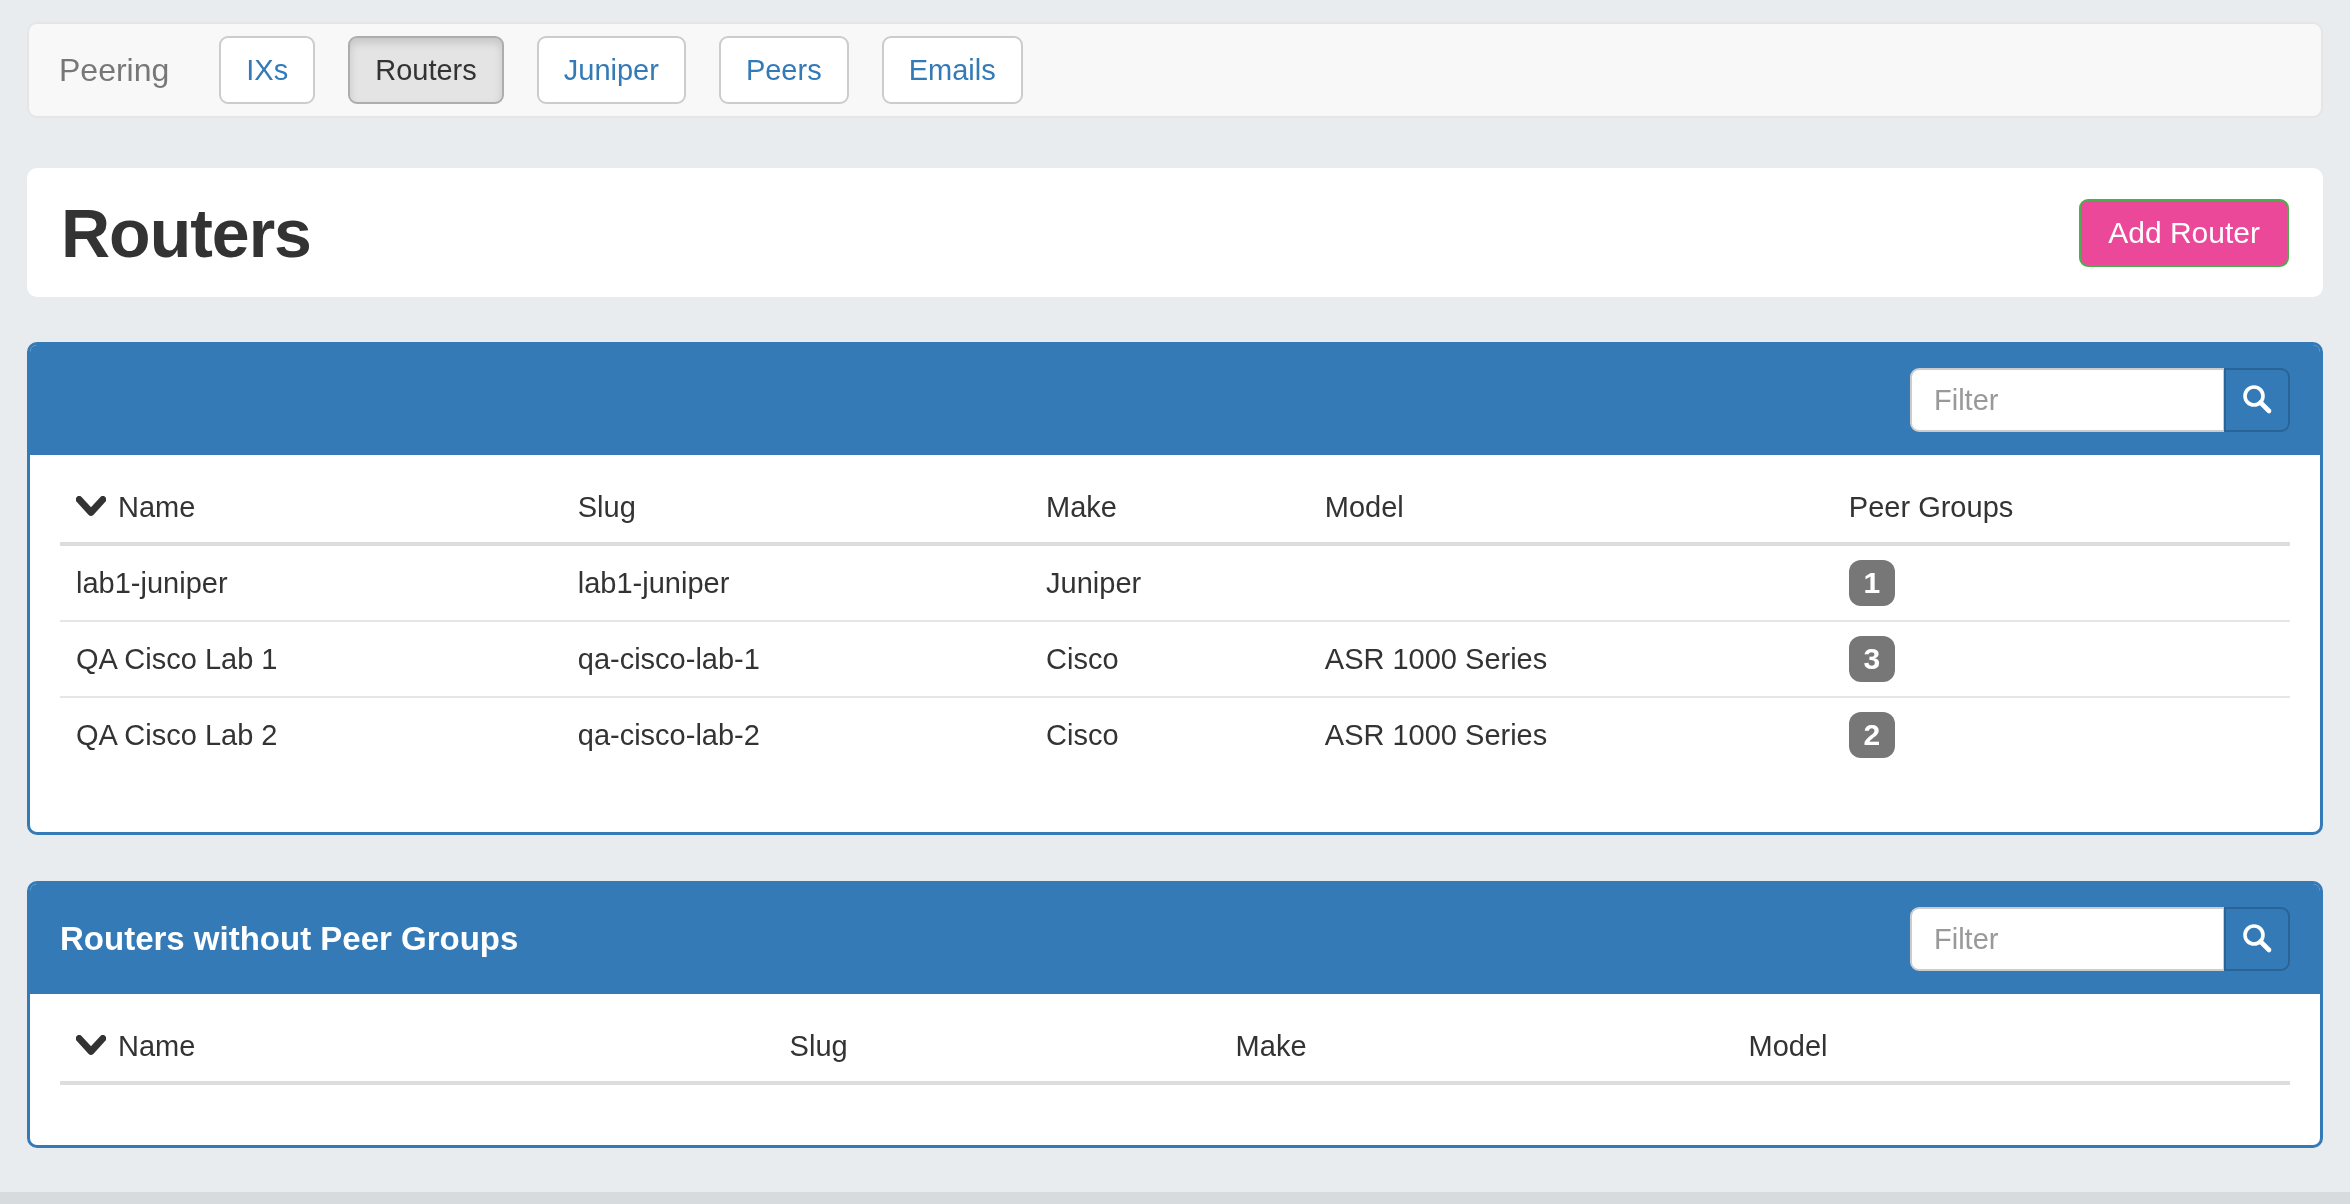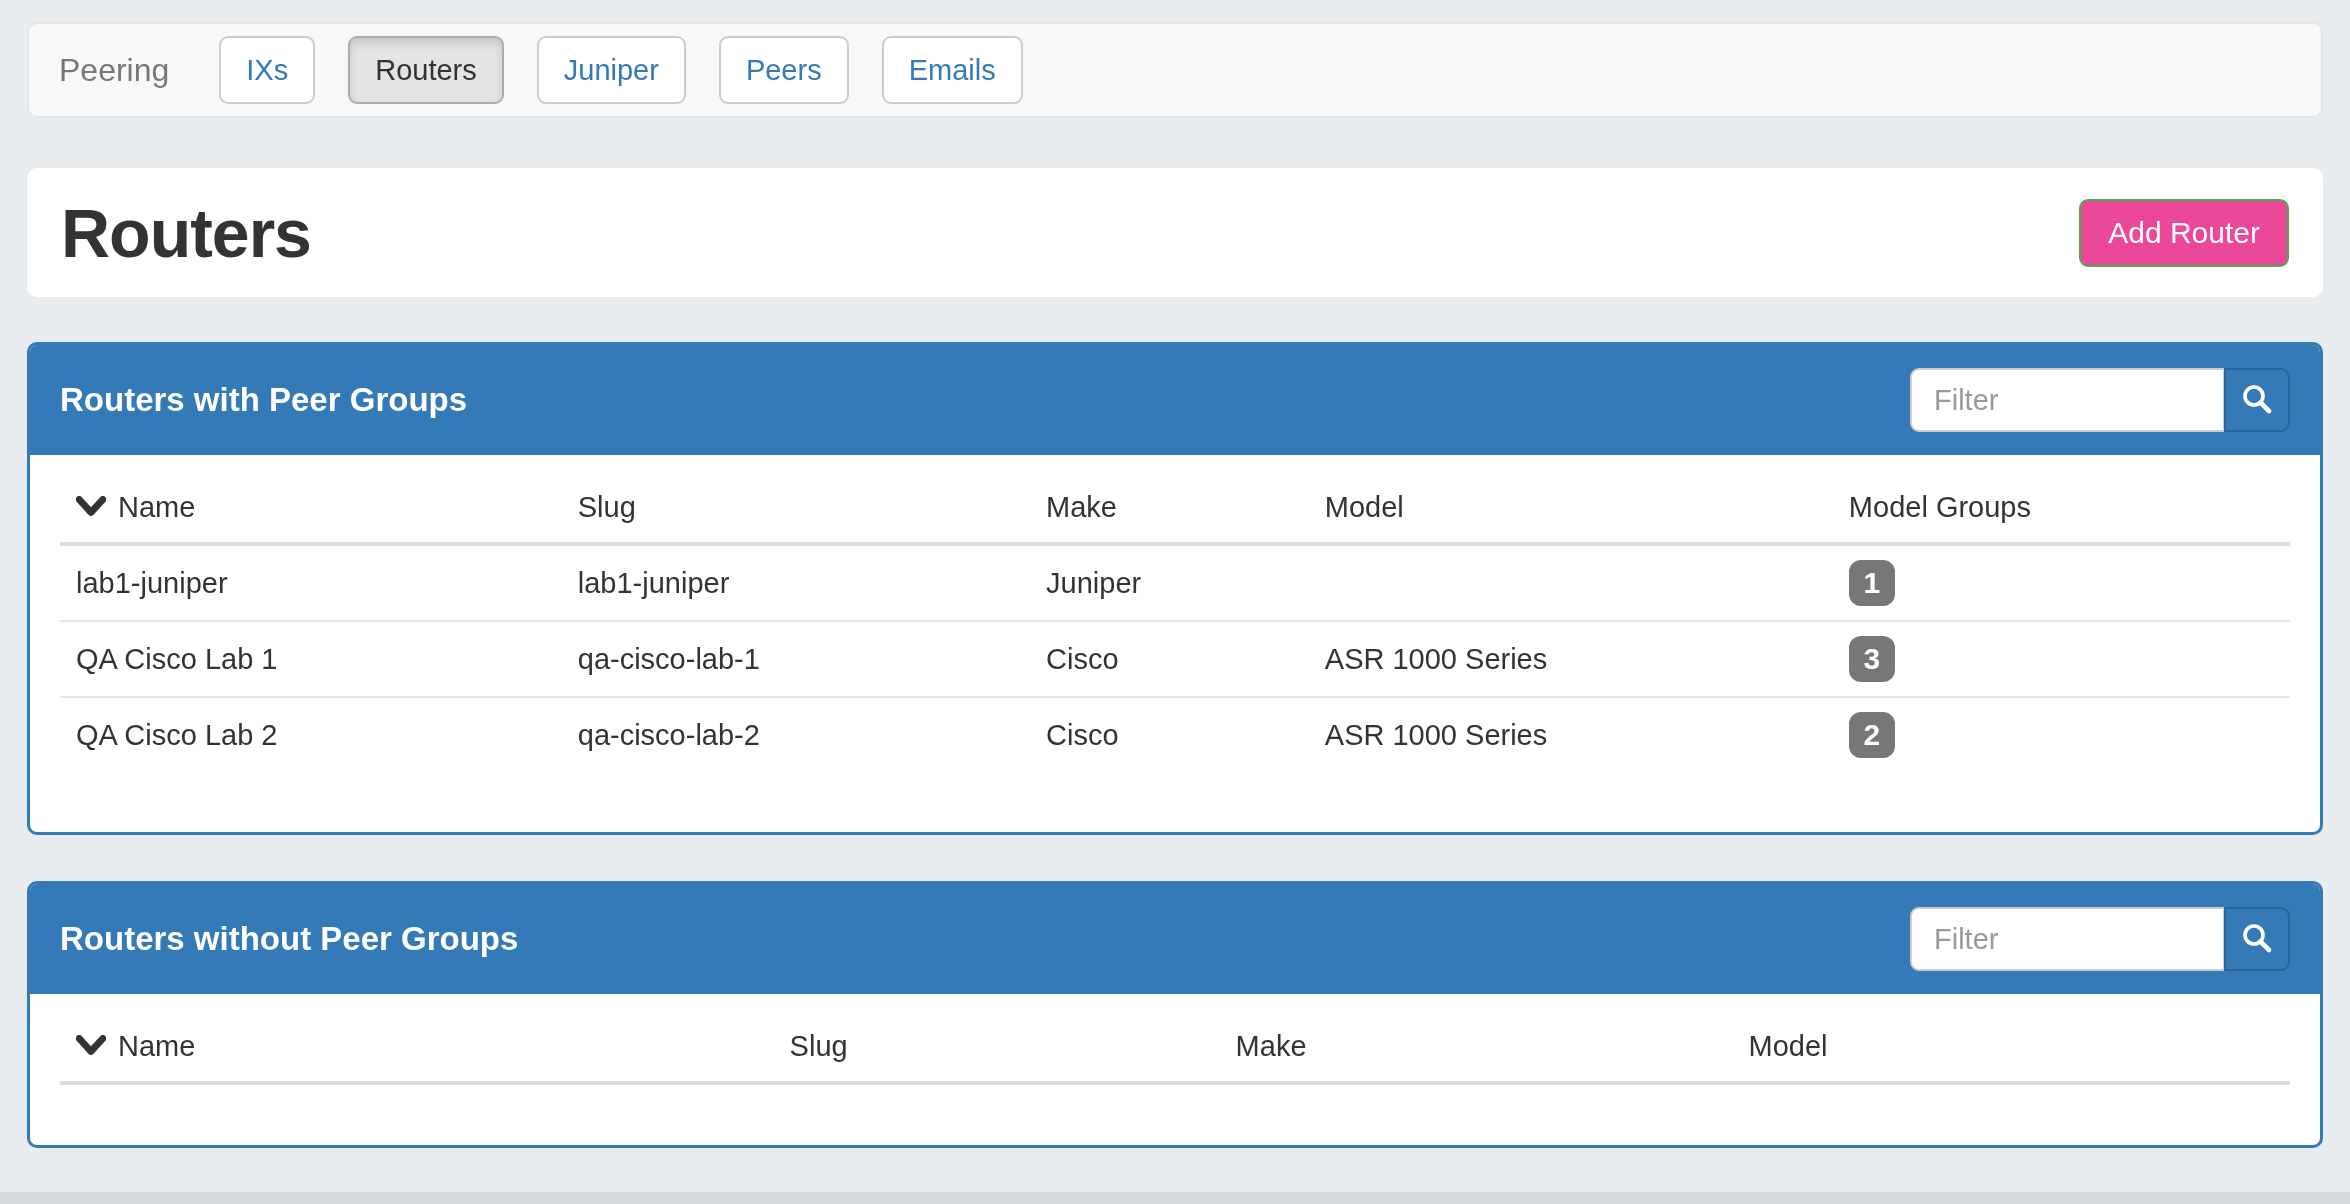--- a/index.html
+++ b/index.html
@@ -135,21 +135,20 @@
   <div id="nav-buttons"><button class="nav-btn">IXs</button><button class="nav-btn active">Routers</button><button class="nav-btn">Juniper</button><button class="nav-btn">Peers</button><button class="nav-btn">Emails</button></div>
 </nav>
 
 <section class="hero">
   <h1>Routers</h1>
   <button class="btn-success">Add Router</button>
 </section>
 
 <section class="panel panel-1">
   <div class="panel-heading">
-    <span class="panel-title">Routers with Peer Groups</span>
     <div class="filter-group">
       <input class="filter-input" type="text" placeholder="Filter" style="">
       <button class="filter-btn">
         <span>
           <svg width="34" height="34" viewBox="0 0 34 34">
             <circle cx="14" cy="14" r="9" fill="none" stroke="#fff" stroke-width="3.6"></circle>
             <line x1="20.5" y1="20.5" x2="29" y2="29" stroke="#fff" stroke-width="4.6" stroke-linecap="round"></line>
           </svg>
         </span>
       </button>
@@ -158,21 +157,21 @@
   <div class="panel-body">
     <table>
       <thead>
           <tr>
             <th style="width: 22.5%;"><span class="sort-icon"><svg width="30" height="22" viewBox="0 0 28 20">
                   <path d="M3 3 L14 15 L25 3" fill="none" stroke="#333" stroke-width="6.5" stroke-linecap="round" stroke-linejoin="round"></path>
                 </svg></span>Name</th>
             <th style="width: 21%;">Slug</th>
             <th style="width: 12.5%;">Make</th>
             <th style="width: 23.5%;">Model</th>
-            <th style="width: 20.5%;">Model Groups</th>
+            <th style="width: 20.5%;">Peer Groups</th>
           </tr>
         </thead>
         <tbody>
           <tr>
             <td>lab1-juniper</td>
             <td>lab1-juniper</td>
             <td>Juniper</td>
             <td></td>
             <td class="badge-cell"><span class="badge">1</span></td>
           </tr>

